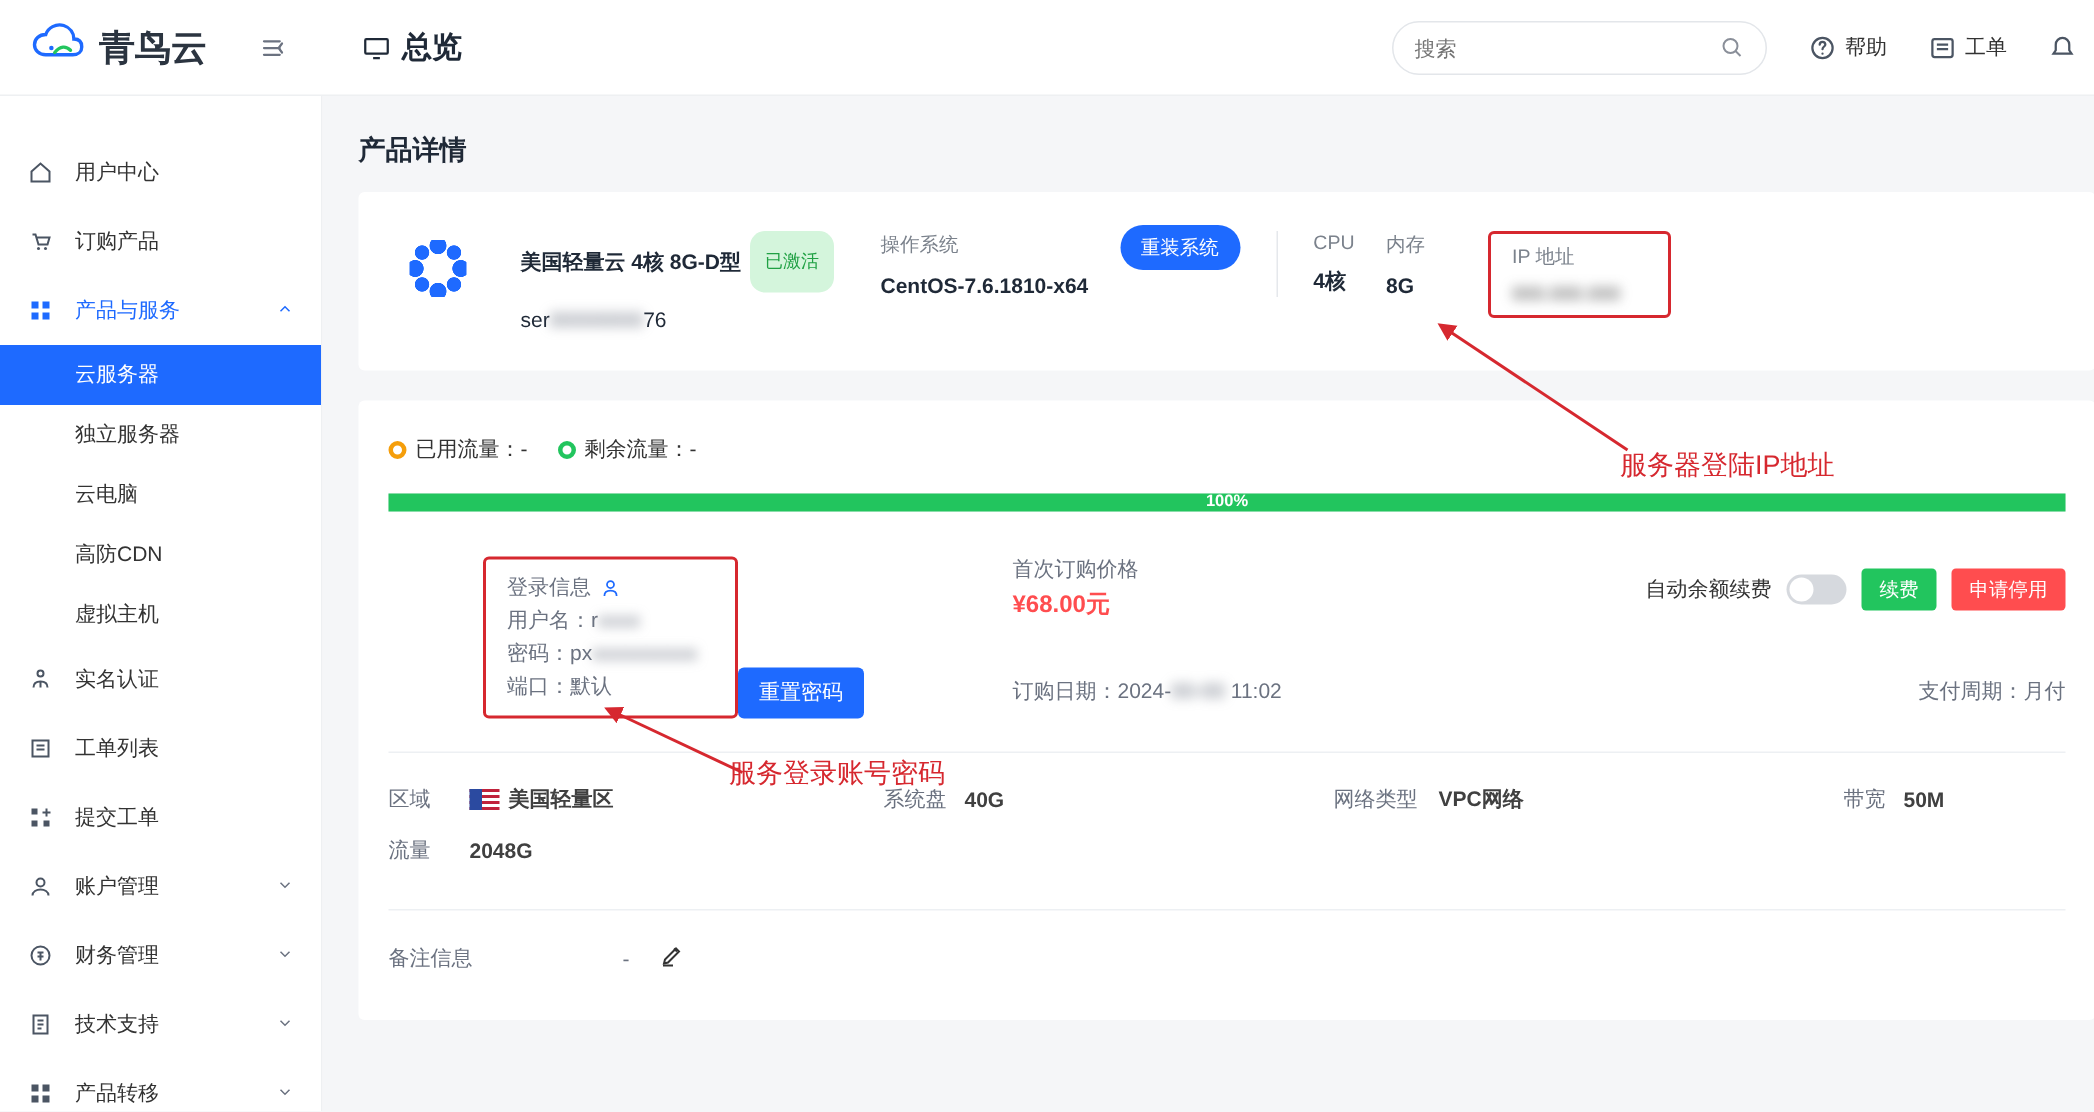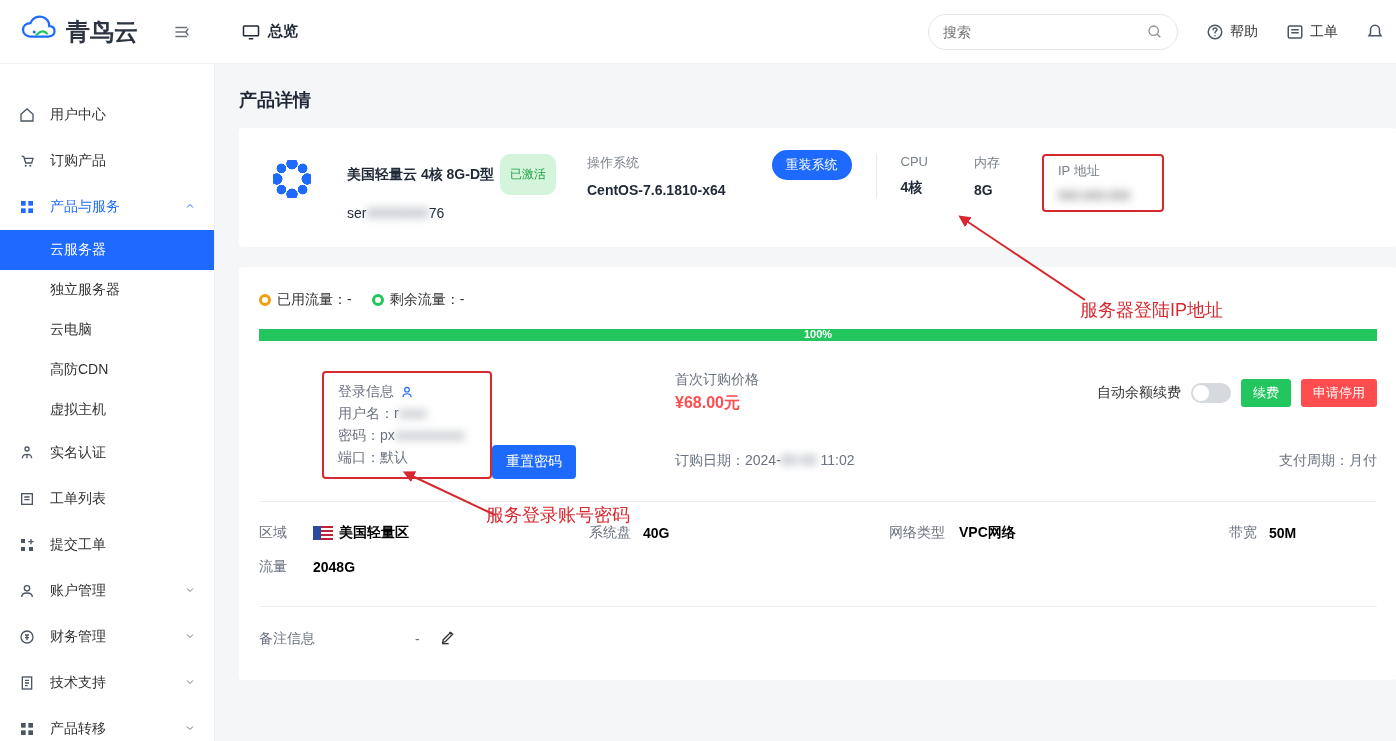--- a/index.html
+++ b/index.html
@@ -3,21 +3,21 @@
 <meta charset="utf-8">
 <style>
 * { margin:0; padding:0; box-sizing:border-box; font-family: -apple-system, "Helvetica Neue", Arial, "PingFang SC", "Microsoft YaHei", sans-serif; }
 body { background:#f5f6f8; color:#333; font-size:14px; width:1396px; height:741px; overflow:hidden; position:relative; }
 
 
 .header { height:64px; background:#fff; display:flex; align-items:center; padding:0 12px 0 20px; border-bottom:1px solid #eef0f2; }
 .logo { display:flex; align-items:center; gap:10px; font-size:24px; font-weight:600; color:#2b3440; }
 .logo-mark { width:36px; height:36px; }
 .collapse-toggle { margin-left:30px; width:28px; height:28px; display:flex; align-items:center; justify-content:center; color:#6b7280; cursor:pointer; }
-.overview { margin-left:46px; display:flex; align-items:center; gap:8px; font-size:15px; font-weight:600; color:#1f2937; cursor:pointer; }
+.overview { margin-left:46px; display:flex; align-items:center; gap:8px; font-size:20px; font-weight:600; color:#1f2937; cursor:pointer; }
 .header-spacer { flex:1; }
 .search { display:flex; align-items:center; width:250px; height:36px; border:1px solid #e3e6ea; border-radius:18px; padding:0 14px; color:#8a8f99; }
 .search input { border:none; outline:none; flex:1; font-size:14px; background:transparent; color:#333; }
 .search-icon { color:#8a8f99; }
 .hdr-item { display:flex; align-items:center; gap:6px; margin-left:28px; font-size:14px; color:#333; cursor:pointer; }
 .hdr-icon { color:#4b5563; }
 
 
 .sidebar { position:absolute; top:64px; left:0; bottom:0; width:215px; background:#fff; border-right:1px solid #eef0f2; overflow:hidden; }
 .nav-item { display:flex; align-items:center; height:46px; padding:0 18px; color:#333; cursor:pointer; position:relative; font-size:14px; }
@@ -45,21 +45,21 @@
   radial-gradient(circle at 78% 22%, #1e6aff 11%, transparent 12%),
   radial-gradient(circle at 78% 78%, #1e6aff 11%, transparent 12%),
   radial-gradient(circle at 22% 78%, #1e6aff 11%, transparent 12%),
   radial-gradient(circle at 22% 22%, #1e6aff 11%, transparent 12%);
 }
 .name-col { width:240px; }
 .name-row { display:flex; align-items:center; gap:6px; }
 .prod-name { font-size:14px; font-weight:700; color:#1f2937; }
 .badge { display:inline-block; background:#d4f5dc; color:#20a144; font-size:12px; padding:12px 10px; border-radius:10px; }
 .prod-id { margin-top:10px; font-size:14px; color:#1f2937; }
-.stat-col { border-left:1px solid #e5e8ec; padding:0 24px; display:flex; gap:46px; }
+.stat-col { border-left:1px solid #e5e8ec; padding:0 24px; display:flex; gap:21px; }
 .stat-col.first { padding-left:0; border-left:none; }
 .stat { }
 .stat-label { font-size:13px; color:#7b828c; }
 .stat-value { margin-top:10px; font-size:14px; font-weight:700; color:#1f2937; }
 .reinstall-btn { display:inline-block; margin-top:-4px; background:#1e6aff; color:#fff; padding:6px 14px; border-radius:16px; font-size:13px; cursor:pointer; }
 .ip-box { border:2px solid #d6282f; border-radius:4px; padding:6px 14px 8px 14px; margin-left:18px; }
 .ip-box .stat-label { color:#7b828c; font-size:13px; }
 .ip-value { margin-top:8px; width:90px; height:14px; filter:blur(4px); color:#444; font-size:13px; }
 
 
@@ -89,21 +89,21 @@
 .toggle::after { content:""; position:absolute; left:2px; top:2px; width:16px; height:16px; background:#fff; border-radius:50%; }
 .btn-green { background:#22c55e; color:#fff; padding:5px 12px; border-radius:3px; font-size:13px; cursor:pointer; }
 .btn-red   { background:#ff4d4f; color:#fff; padding:5px 12px; border-radius:3px; font-size:13px; cursor:pointer; }
 .order-row2 { margin-top:38px; display:flex; justify-content:space-between; color:#6b7280; font-size:14px; }
 .ob { filter:blur(4px); display:inline-block; }
 
 
 .divider { height:1px; background:#edf0f3; margin:22px 0 14px 0; }
 .spec-row { display:flex; align-items:center; padding:8px 0; font-size:14px; }
 .spec-label { color:#6b7280; width:54px; }
-.spec-value { font-weight:700; color:#000000; }
+.spec-value { font-weight:700; color:#404040; }
 .flag { display:inline-block; width:20px; height:14px; margin-right:6px; vertical-align:middle;
   background:linear-gradient(to right,#2b4aa0 0 40%,transparent 40%),
              repeating-linear-gradient(#c0223b 0 2px,#fff 2px 4px);
 }
 .spec4 { display:grid; grid-template-columns:330px 300px 340px 160px; }
 .remark-row { display:flex; align-items:center; gap:20px; padding:8px 0; font-size:14px; color:#6b7280; }
 .edit-icon { cursor:pointer; color:#333; }
 
 
 .anno { position:absolute; color:#d6282f; font-size:18px; font-weight:500; pointer-events:none; }

